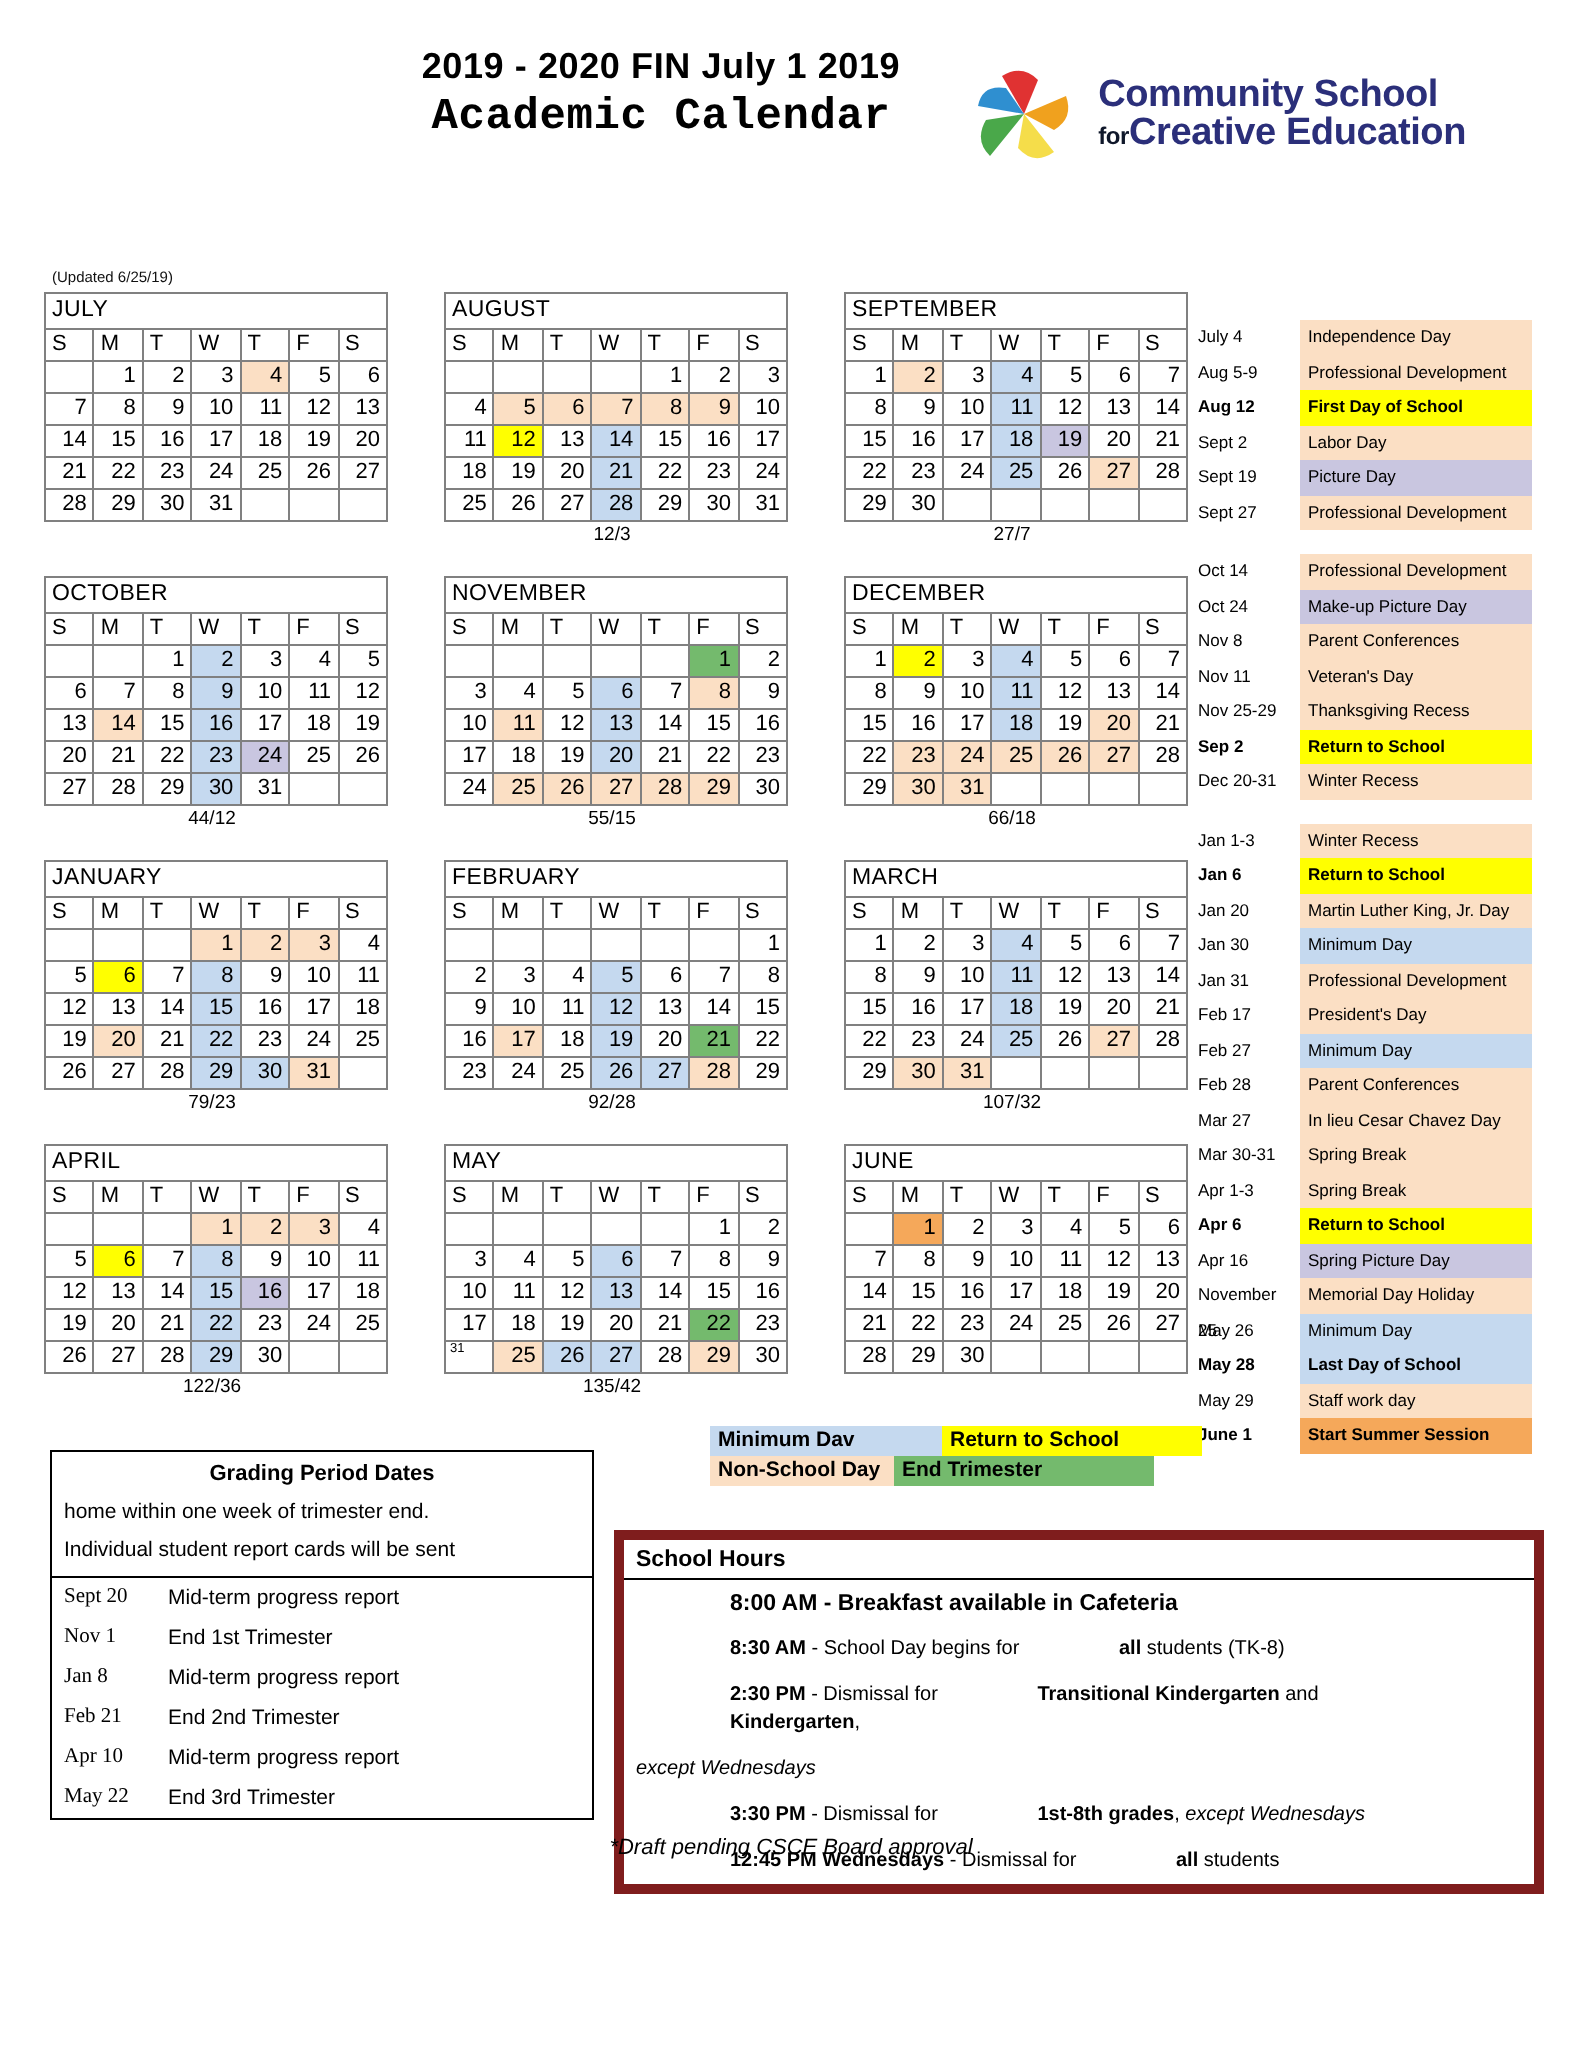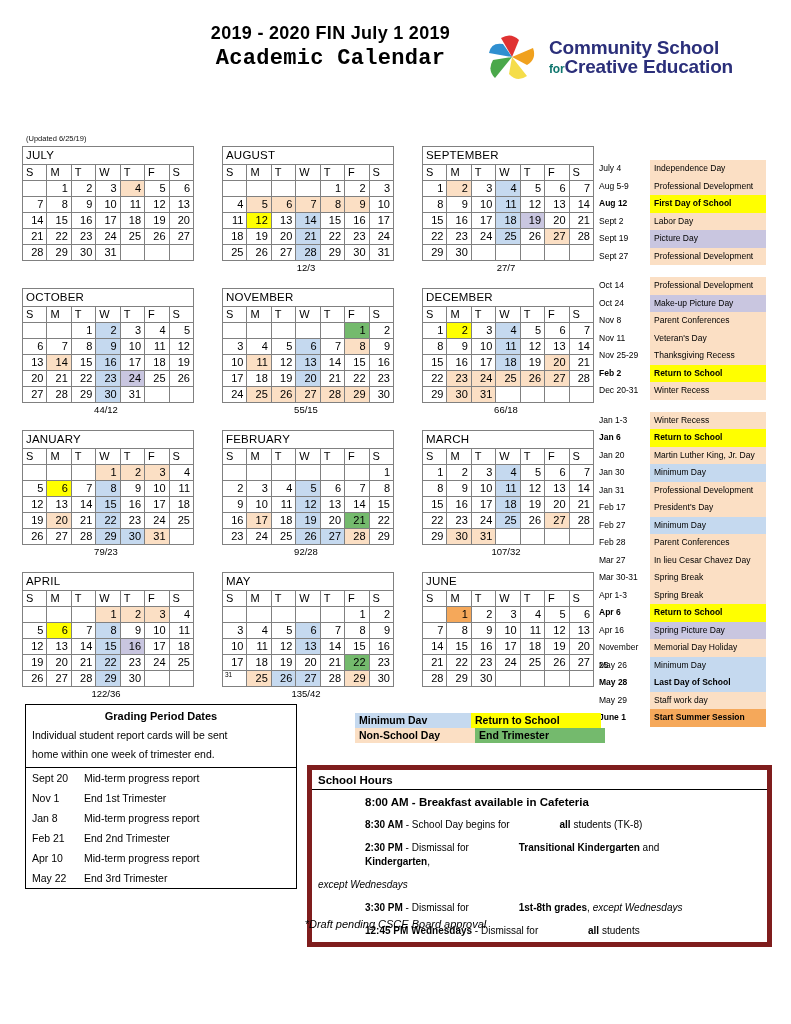--- a/index.html
+++ b/index.html
@@ -26,21 +26,21 @@
     font-family: Liberation Mono, monospace;
   }
   .logo {
     position: absolute; right: 58px; top: 26px;
     display: flex; align-items: center; gap: 6px;
   }
   .logo-mark { width: 62px; height: 62px; }
   .logo-text { line-height: 1.02; }
   .logo-l1 { font-size: 19px; font-weight: bold; color: #2b2f7a; letter-spacing: -0.2px; }
   .logo-l2 { font-size: 19px; font-weight: bold; color: #2b2f7a; letter-spacing: -0.2px; }
-  .logo-for { font-size: 12px; font-weight: bold; color: #0f766e; }
+  .logo-for { font-size: 12px; font-weight: bold; color: #0f172a; }
 
   .updated {
     position: absolute; left: 26px; top: 134px;
     font-size: 7.5px; color: #111;
   }
 
   
   .cal-area { position: absolute; left: 22px; top: 146px; width: 570px; }
   .cal-row { display: flex; gap: 12px; margin-bottom: 15px; }
   .month {
@@ -107,39 +107,39 @@
   .evlabel.b  { font-weight: bold; }
 
   
   .keybox { position: absolute; left: 355px; top: 713px; }
   .keyrow { display: flex; height: 15px; }
   .keycell {
     font-size: 10.5px; font-weight: bold; line-height: 15px;
     padding-left: 4px; white-space: nowrap;
   }
   .k-min { width: 116px; background: #c5d9ef; }
-  .k-non { width: 120px; background: #fbdfc4; }
+  .k-non { width: 92px; background: #fbdfc4; }
   .k-ret { width: 130px; background: #ffff00; }
   .k-end { width: 130px; background: #74ba6d; }
 
   
   .grading {
-    position: absolute; left: 25px; top: 704px;
+    position: absolute; left: 25px; top: 725px;
     width: 272px; border: 1px solid #000; background: #fff;
   }
   .grading-title {
     text-align: center; font-size: 11px; font-weight: bold;
     padding: 5px 0 4px 0;
   }
   .grading-note {
     font-size: 10.5px; padding: 0 6px; line-height: 19px;
   }
   .grading-hr { border-top: 1px solid #000; margin-top: 3px; }
   .grow { display: flex; font-size: 10.5px; line-height: 20px; padding-left: 6px; }
-  .gdate { width: 52px; flex: 0 0 52px; }
+  .gdate { width: 52px; flex: 0 0 52px; font-family: Liberation Serif, serif; }
   .glabel { flex: 1; }
 
   
   .hours {
     position: absolute; left: 307px; top: 765px;
     width: 465px; border: 5px solid #7f1d1d; background: #fff;
   }
   .hours-title {
     font-size: 11.5px; font-weight: bold;
     padding: 4px 0 3px 6px; border-bottom: 1px solid #000;
@@ -1001,21 +1001,21 @@
       </div>
       <div class="evrow">
         <div class="evdate">Nov 11</div>
         <div class="evlabel pk">Veteran's Day</div>
       </div>
       <div class="evrow">
         <div class="evdate">Nov 25-29</div>
         <div class="evlabel pk">Thanksgiving Recess</div>
       </div>
       <div class="evrow">
-        <div class="evdate b">Feb 2</div>
+        <div class="evdate b">Sep 2</div>
         <div class="evlabel yl b">Return to School</div>
       </div>
       <div class="evrow">
         <div class="evdate">Dec 20-31</div>
         <div class="evlabel pk">Winter Recess</div>
       </div>
     </div>
     <div class="evgroup">
       <div class="evrow">
         <div class="evdate">Jan 1-3</div>
@@ -1098,22 +1098,22 @@
     <div class="keycell k-ret">Return to School</div>
   </div>
   <div class="keyrow">
     <div class="keycell k-non">Non-School Day</div>
     <div class="keycell k-end">End Trimester</div>
   </div>
 </div>
 
 <div class="grading">
   <div class="grading-title">Grading Period Dates</div>
+  <div class="grading-note">home within one week of trimester end.</div>
   <div class="grading-note">Individual student report cards will be sent</div>
-  <div class="grading-note">home within one week of trimester end.</div>
   <div class="grading-hr"></div>
   <div id="grading-rows">
       <div class="grow">
         <div class="gdate">Sept 20</div>
         <div class="glabel">Mid-term progress report</div>
       </div>
       <div class="grow">
         <div class="gdate">Nov 1</div>
         <div class="glabel">End 1st Trimester</div>
       </div>

